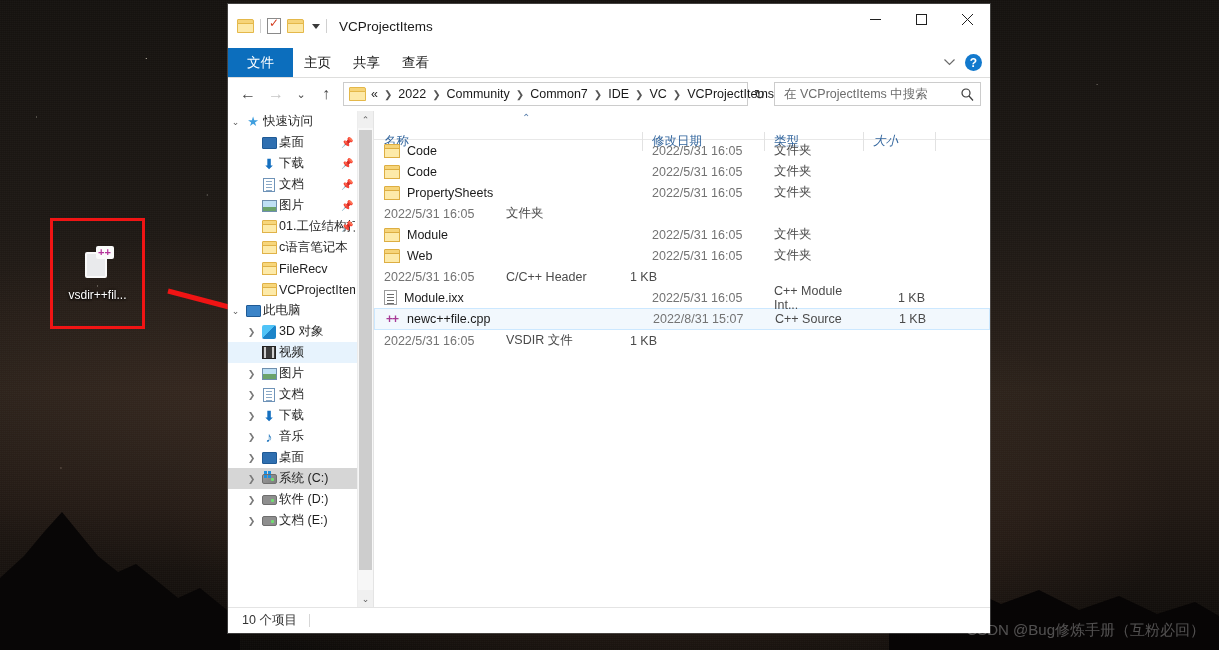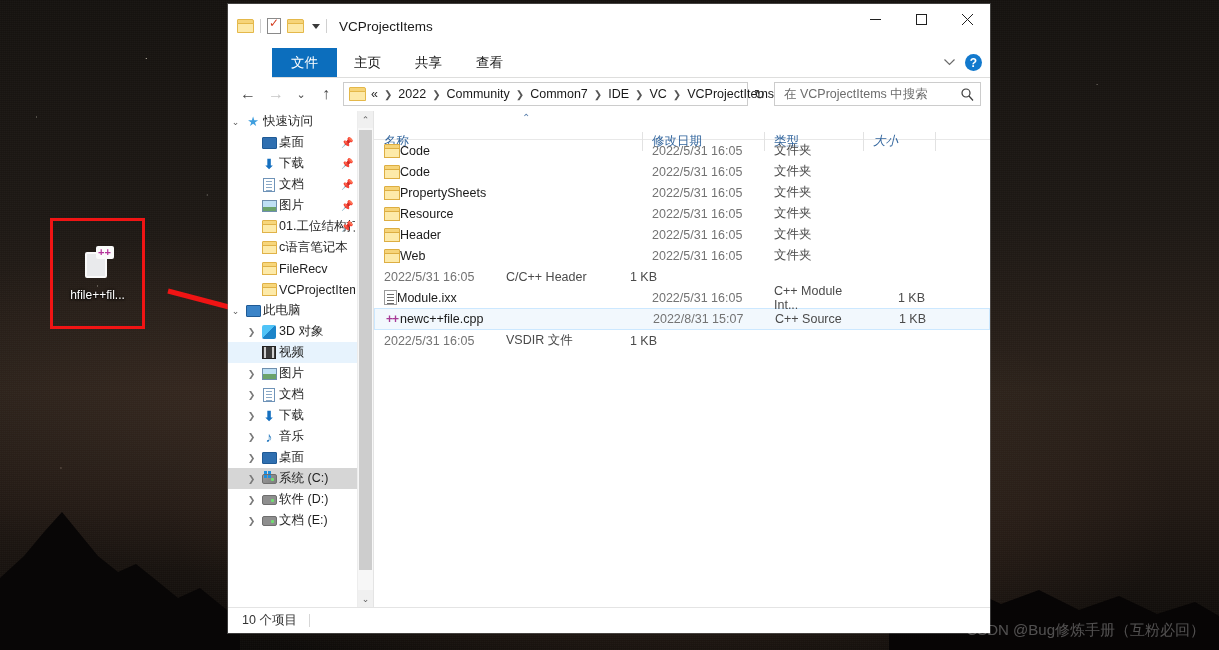--- a/index.html
+++ b/index.html
@@ -137,24 +137,24 @@
     position: absolute; right: 0; top: 0; height: 31px; display: flex;
   }
   .winbtn {
     width: 46px; height: 31px; display: flex;
     align-items: center; justify-content: center;
   }
 
   
   #ribbon {
     height: 30px; background: #fff; display: flex; align-items: stretch;
-    border-bottom: 1px solid #dededd; position: relative; flex: none; margin-left: 44px;
+    border-bottom: 1px solid #dededd; position: relative; flex: none;
   }
   .rtab {
-    display: flex; align-items: center; padding: 0 17px;
+    display: flex; align-items: center; padding: 0 11px;
     font-size: 13.5px; color: #1a1a1a;
   }
   .rtab.file {
     background: #0c6ebd; color: #fff; padding: 0 19px;
   }
   #ribbon-right {
     position: absolute; right: 8px; top: 0; bottom: 0;
     display: flex; align-items: center; gap: 10px;
   }
   .help-btn {
@@ -305,21 +305,21 @@
   #filelist { flex: 1; position: relative; overflow: hidden; }
   .frow {
     height: 21px; display: flex; align-items: center;
     font-size: 12.5px; color: #1a1a1a;
   }
   .frow.selected {
     background: #f2f8fd; border: 1px solid #cce8ff;
     height: 22px; margin: 0;
   }
   .fc { display: flex; align-items: center; flex: none; }
-  .fc.n { width: 268px; padding-left: 10px; }
+  .fc.n { width: 268px; padding-left: 10px; gap: 7px; }
   .fc.d { width: 122px; padding-left: 10px; color: #737373; }
   .fc.t { width: 99px; padding-left: 10px; color: #4a4a4a; }
   .fc.s { width: 72px; padding-right: 10px; color: #4a4a4a; justify-content: flex-end; }
   .frow.selected .fc.n { padding-left: 9px; }
 
   
   .fi-folder { position: relative; width: 16px; height: 14px; flex: none; }
   .fi-folder .b { position: absolute; inset: 0; background: #f6d479; border: 1px solid #ddae42; border-radius: 1px; }
   .fi-folder .f { position: absolute; left: 0; bottom: 0; width: 16px; height: 10px; background: #fdeaa9; border: 1px solid #ddae42; }
   .fi-file {
@@ -369,21 +369,21 @@
   </svg>
   <svg id="mountains-right" viewBox="0 0 330 120" preserveAspectRatio="none">
     <path d="M0,120 L0,92 L40,78 L78,58 L112,74 L150,60 L190,80 L230,66 L268,84 L306,72 L330,86 L330,120 Z" fill="#070505"></path>
   </svg>
 
   <div id="desk-icon">
     <div class="cpp-doc-icon">
       <div class="page"></div>
       <div class="plusses">++</div>
     </div>
-    <div id="desk-icon-label">hfile++fil...</div>
+    <div id="desk-icon-label">vsdir++fil...</div>
   </div>
   <div id="desk-icon-box"></div>
 
   <svg id="red-arrow" viewBox="0 0 1219 650">
     <line x1="168" y1="291" x2="552" y2="392" stroke="#f01414" stroke-width="5"></line>
     <polygon points="570,403 534,386 544,377" fill="#f01414"></polygon>
     <polygon points="570,403 540,399 548,385" fill="#f01414"></polygon>
   </svg>
 
   <div id="explorer">
@@ -683,38 +683,31 @@
                   <span class="b"></span>
                   <span class="f"></span>
                 </span>
                 <span>PropertySheets</span>
               </span>
               <span class="fc d">2022/5/31 16:05</span>
               <span class="fc t">文件夹</span>
               <span class="fc s"></span>
             </div>
             <div class="frow">
+              <span class="fc d">2022/5/31 16:05</span>
+              <span class="fc t">文件夹</span>
+              <span class="fc s"></span>
+            </div>
+            <div class="frow">
               <span class="fc n">
                 <span class="fi-folder">
                   <span class="b"></span>
                   <span class="f"></span>
                 </span>
-                <span>Resource</span>
-              </span>
-              <span class="fc d">2022/5/31 16:05</span>
-              <span class="fc t">文件夹</span>
-              <span class="fc s"></span>
-            </div>
-            <div class="frow">
-              <span class="fc n">
-                <span class="fi-folder">
-                  <span class="b"></span>
-                  <span class="f"></span>
-                </span>
-                <span>Header</span>
+                <span>Module</span>
               </span>
               <span class="fc d">2022/5/31 16:05</span>
               <span class="fc t">文件夹</span>
               <span class="fc s"></span>
             </div>
             <div class="frow">
               <span class="fc n">
                 <span class="fi-folder">
                   <span class="b"></span>
                   <span class="f"></span>

